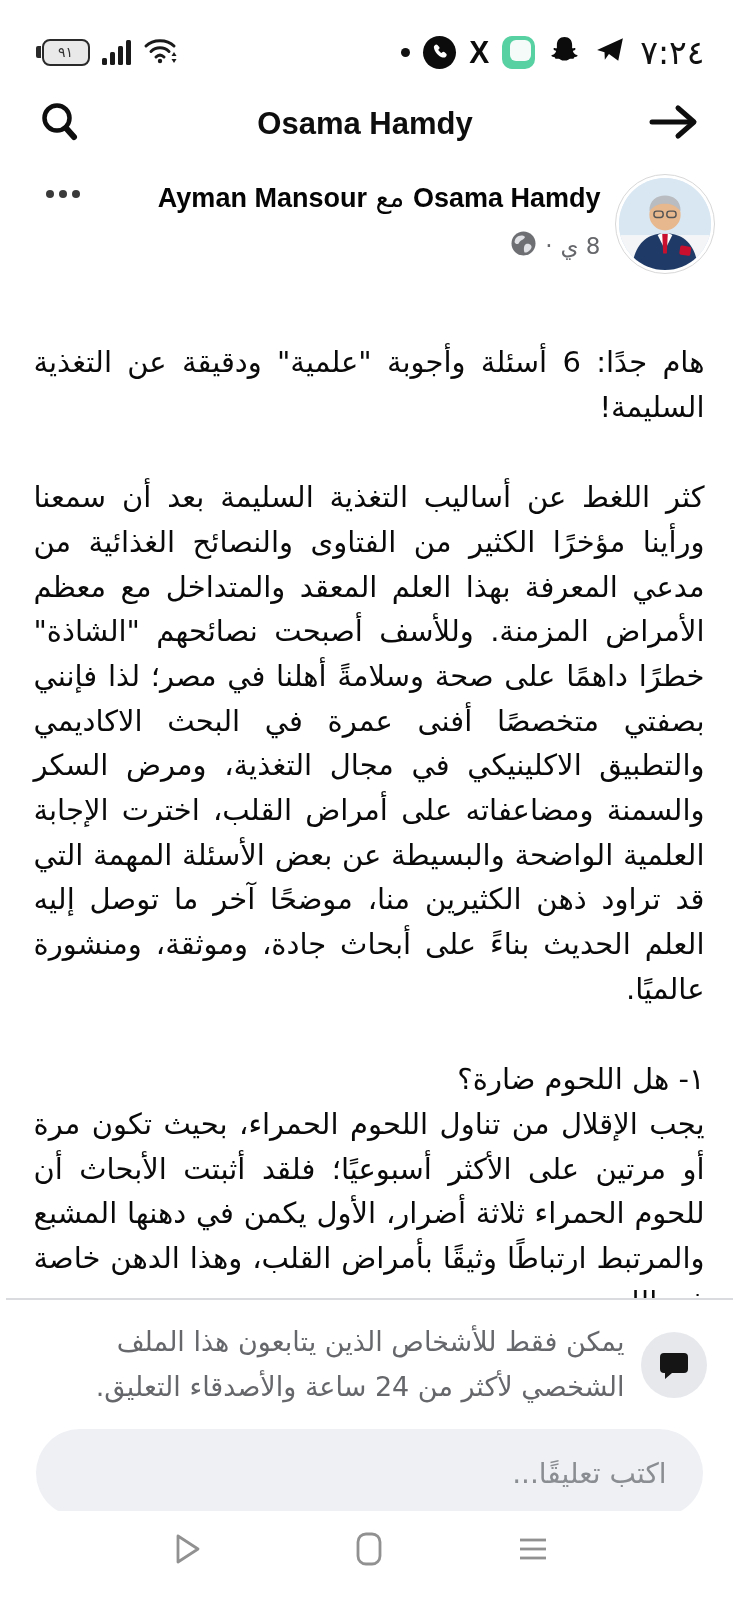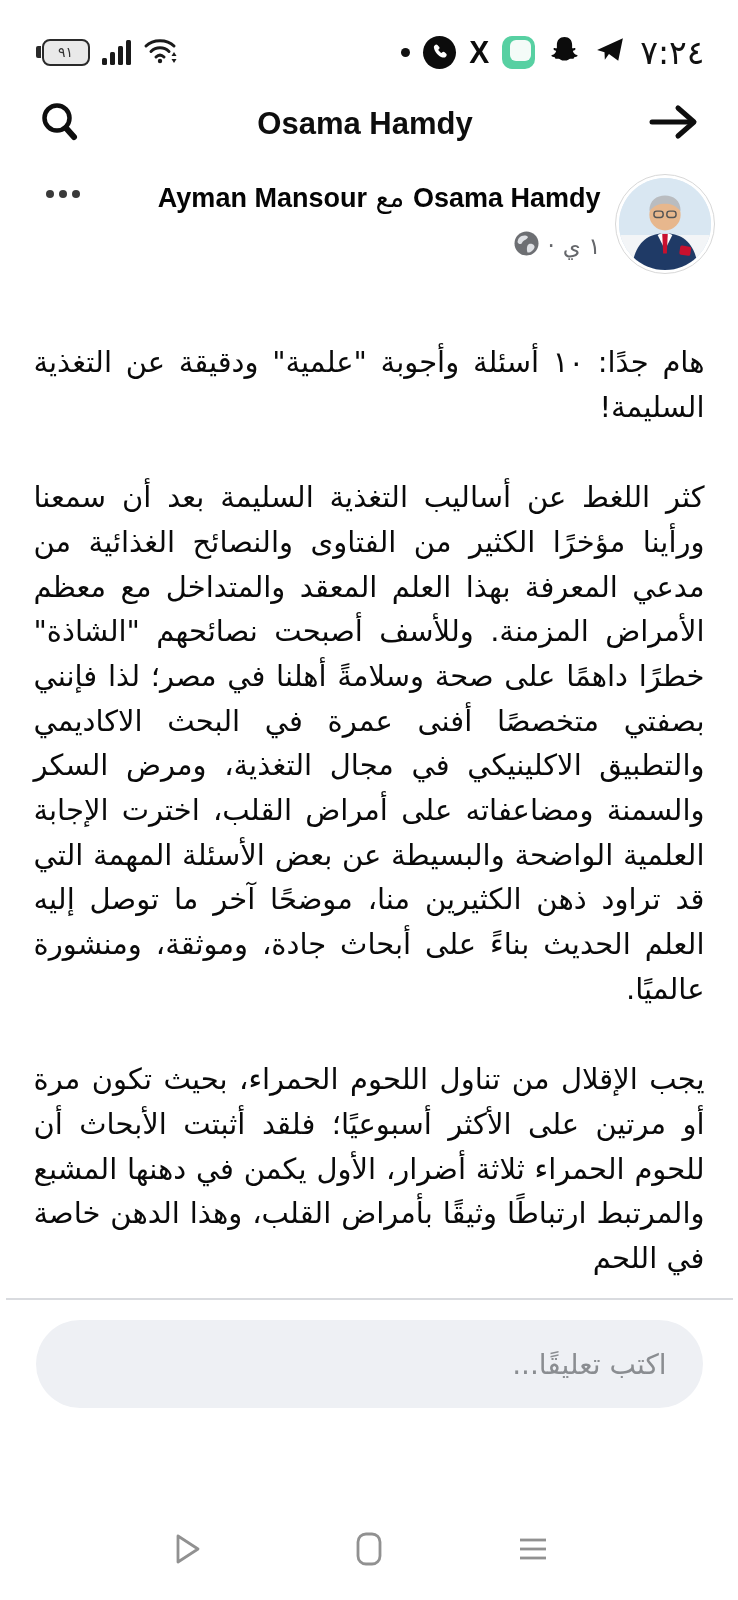--- a/index.html
+++ b/index.html
@@ -140,46 +140,55 @@
             <rect x="38" y="36" width="10" height="7" rx="3" fill="none" stroke="#555" stroke-width="1.6"></rect>
             <rect x="52" y="36" width="10" height="7" rx="3" fill="none" stroke="#555" stroke-width="1.6"></rect>
           </svg>
         </div>
       </div>
       <div class="name-block">
         <div class="name-line">
           <b>Osama Hamdy</b><span> مع </span><b>Ayman Mansour</b>
         </div>
         <div class="meta-line">
-          <span>١ ي</span>
+          <span>8 ي</span>
           <span>·</span>
           <span>
             <svg width="27" height="27" viewBox="0 0 27 27">
               <circle cx="13.5" cy="13.5" r="12" fill="#6d6f73"></circle>
               <path d="M6 8 C9 5 13 5 15 7 C14 10 10 10 9 13 C8 15 5 14 4.5 12 C4.8 10.5 5.2 9 6 8 Z" fill="#dfe1e5"></path>
               <path d="M16 14 C19 13 22 15 21.5 17.5 C20.5 20.5 17 23 14.5 22.5 C13.5 20 13.5 15.5 16 14 Z" fill="#dfe1e5"></path>
             </svg>
           </span>
         </div>
       </div>
     </div>
     <div class="dots-menu">
         <i></i>
         <i></i>
         <i></i>
       </div>
   </div>
 
   <div class="post-body">
-    <p>هام جدًا: ١٠ أسئلة وأجوبة "علمية" ودقيقة عن التغذية السليمة!</p>
+    <p>هام جدًا: 6 أسئلة وأجوبة "علمية" ودقيقة عن التغذية السليمة!</p>
     <p>كثر اللغط عن أساليب التغذية السليمة بعد أن سمعنا ورأينا مؤخرًا الكثير من الفتاوى والنصائح الغذائية من مدعي المعرفة بهذا العلم المعقد والمتداخل مع معظم الأمراض المزمنة. وللأسف أصبحت نصائحهم "الشاذة" خطرًا داهمًا على صحة وسلامةً أهلنا في مصر؛ لذا فإنني بصفتي متخصصًا أفنى عمرة في البحث الاكاديمي والتطبيق الاكلينيكي في مجال التغذية، ومرض السكر والسمنة ومضاعفاته على أمراض القلب، اخترت الإجابة العلمية الواضحة والبسيطة عن بعض الأسئلة المهمة التي قد تراود ذهن الكثيرين منا، موضحًا آخر ما توصل إليه العلم الحديث بناءً على أبحاث جادة، وموثقة، ومنشورة عالميًا.</p>
+    <p class="tight">١- هل اللحوم ضارة؟</p>
     <p class="tight">يجب الإقلال من تناول اللحوم الحمراء، بحيث تكون مرة أو مرتين على الأكثر أسبوعيًا؛ فلقد أثبتت الأبحاث أن للحوم الحمراء ثلاثة أضرار، الأول يكمن في دهنها المشبع والمرتبط ارتباطًا وثيقًا بأمراض القلب، وهذا الدهن خاصة في اللحم</p>
   </div>
 
   <div class="comment-sec">
+    <div class="notice-row">
+      <span class="notice-icon">
+        <svg width="32" height="32" viewBox="0 0 32 32">
+            <path d="M6 4 h20 a4 4 0 0 1 4 4 v12 a4 4 0 0 1 -4 4 h-12 l-7 6 v-6 h-1 a4 4 0 0 1 -4 -4 v-12 a4 4 0 0 1 4 -4 z" fill="#151515"></path>
+          </svg>
+      </span>
+      <span class="notice-text">يمكن فقط للأشخاص الذين يتابعون هذا الملف الشخصي لأكثر من 24 ساعة والأصدقاء التعليق.</span>
+    </div>
     <div class="comment-pill">
       <input type="text" placeholder="اكتب تعليقًا..." style="">
     </div>
   </div>
 
   <div class="navbar">
     <span class="nav-ico" style="left:25%;">
       <svg width="40" height="40" viewBox="0 0 40 40">
           <path d="M11 7 L31 20 L11 33 Z" fill="none" stroke="#919191" stroke-width="2.8" stroke-linejoin="round"></path>
         </svg>

